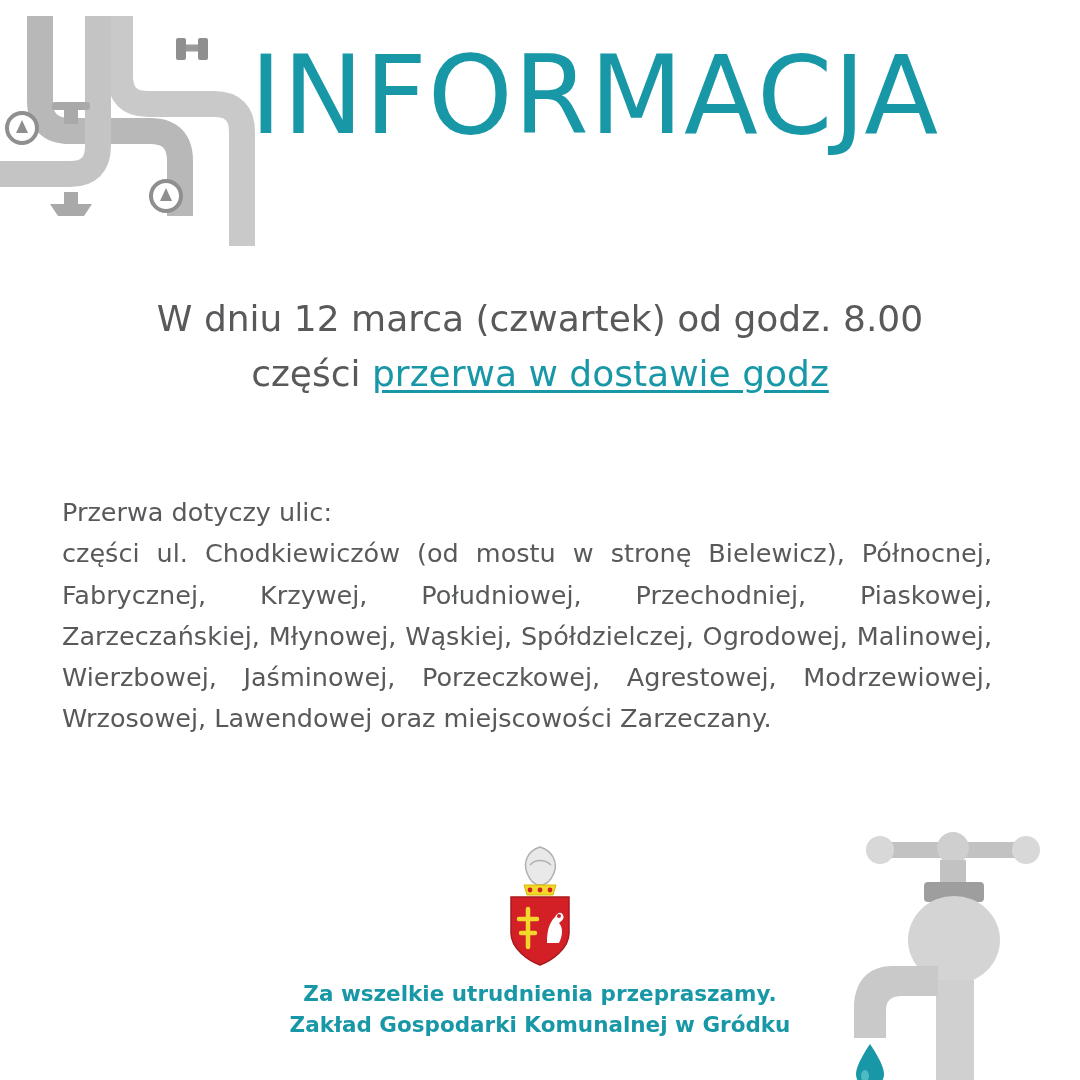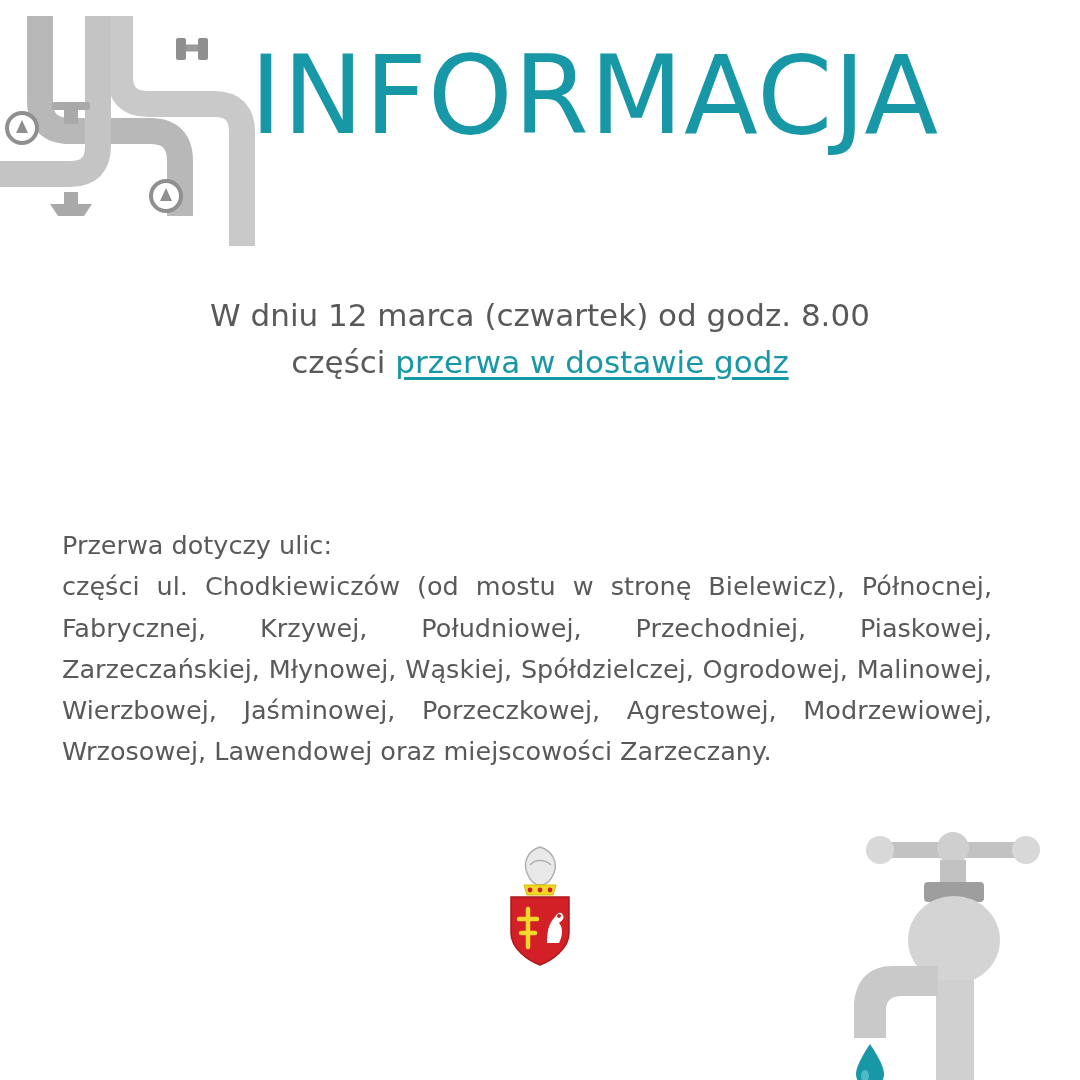--- a/index.html
+++ b/index.html
@@ -53,34 +53,34 @@
   }
 
   
   .message {
     position: absolute;
     top: 292px;
     left: 70px;
     width: 940px;
     text-align: center;
     color: #58595b;
-    font-size: 31px;
+    font-size: 36px;
     line-height: 1.52;
     font-weight: 400;
   }
   .message .hl {
     color: #1897a6;
     text-decoration: underline;
     text-underline-offset: 4px;
   }
 
   
   .streets {
     position: absolute;
-    top: 525px;
+    top: 492px;
     left: 62px;
     width: 930px;
     color: #58595b;
     font-size: 25.5px;
     line-height: 1.62;
   }
   .streets .intro {
     text-align: left;
   }
   .streets .list {
@@ -187,20 +187,24 @@
         <line x1="31" y1="64" x2="31" y2="102"></line>
         <line x1="22" y1="74" x2="40" y2="74"></line>
         <line x1="24" y1="88" x2="38" y2="88"></line>
       </g>
 
       <path d="M50 98 C50 86 52 78 58 72 C60 68 64 66 66 70 C68 74 64 76 62 78 C66 82 66 90 62 98 Z" fill="#ffffff"></path>
       <circle cx="62" cy="71" r="2" fill="#d32027"></circle>
     </svg>
   </div>
 
+  <div class="apology">
+    <div>Za wszelkie utrudnienia przepraszamy.</div>
+    <div>Zakład Gospodarki Komunalnej w Gródku</div>
+  </div>
 
   <div class="tap-art">
     <svg width="240" height="250" viewBox="0 0 240 250" xmlns="http://www.w3.org/2000/svg">
 
       <rect x="38" y="12" width="150" height="16" rx="8" fill="#c2c2c2"></rect>
       <circle cx="40" cy="20" r="14" fill="#d8d8d8"></circle>
       <circle cx="186" cy="20" r="14" fill="#d8d8d8"></circle>
       <circle cx="113" cy="18" r="16" fill="#cfcfcf"></circle>
 
       <rect x="100" y="30" width="26" height="26" fill="#c2c2c2"></rect>

